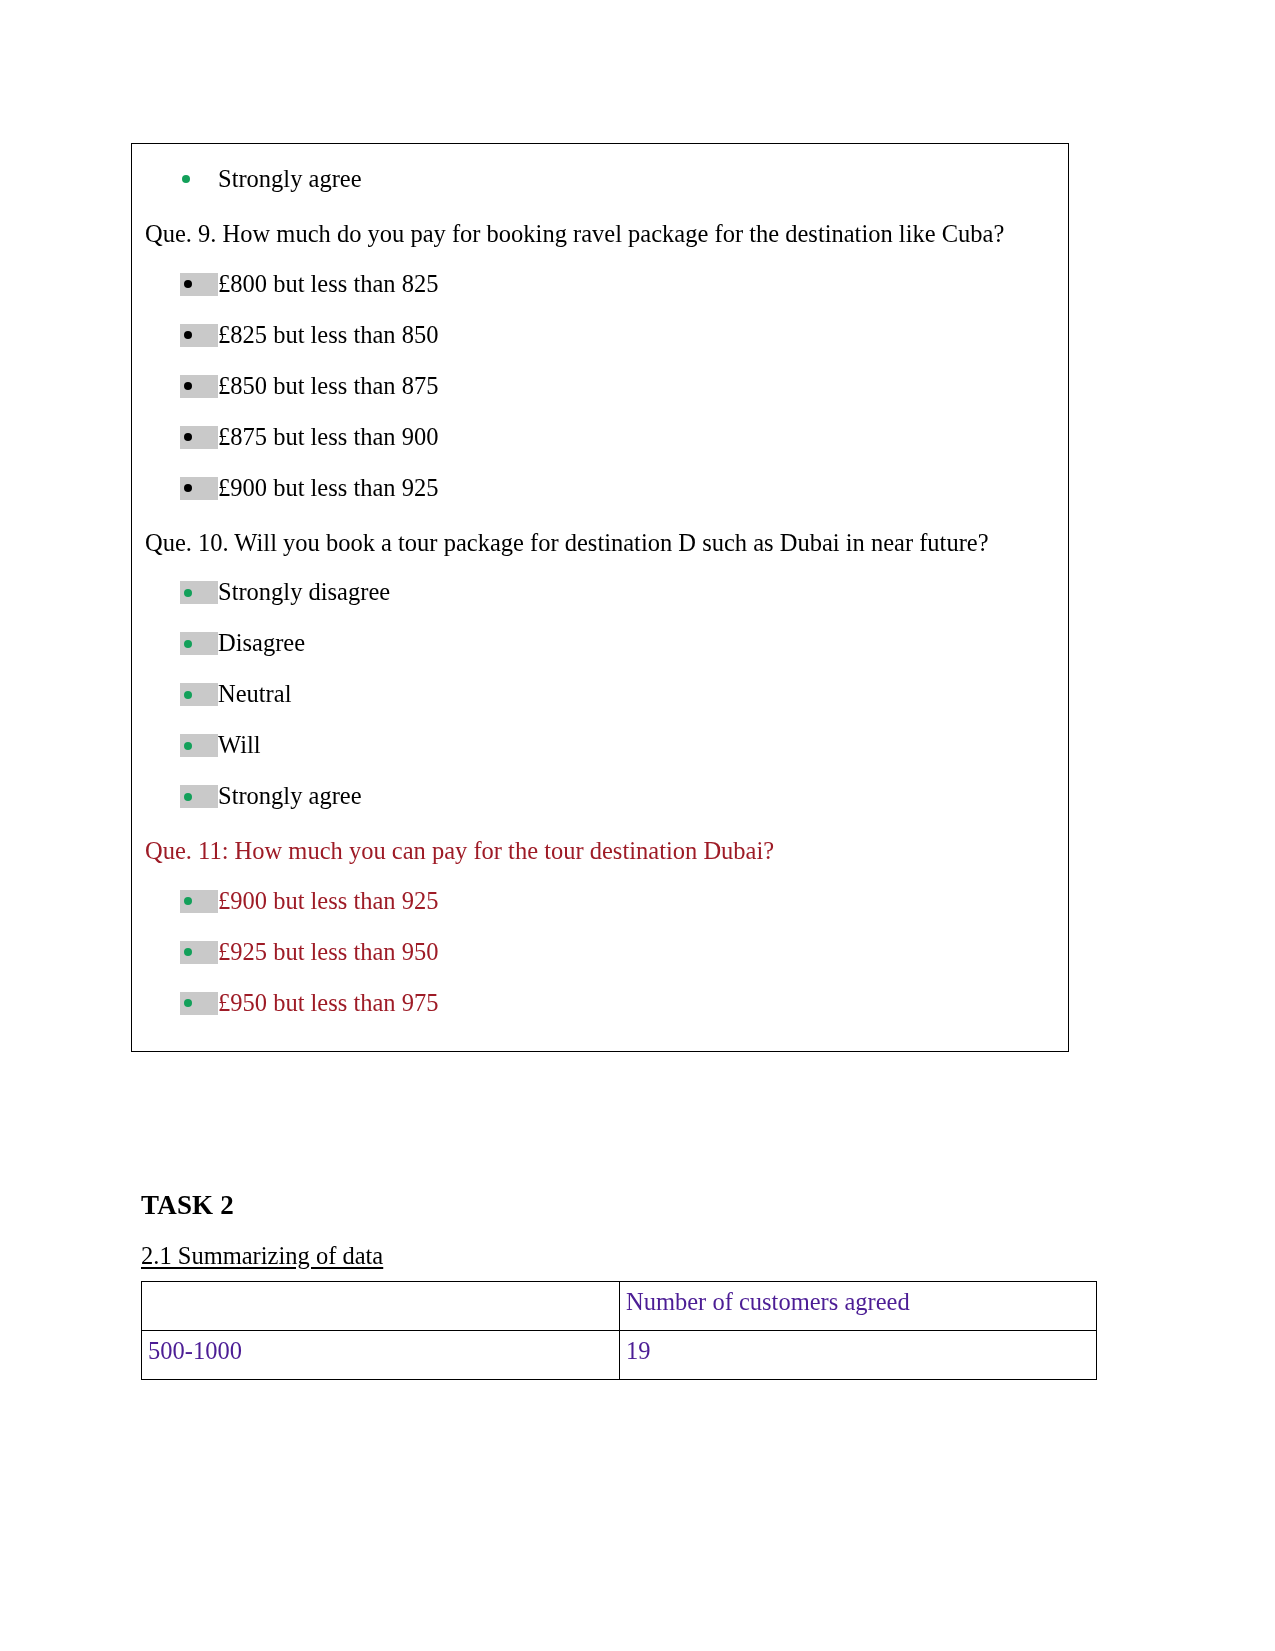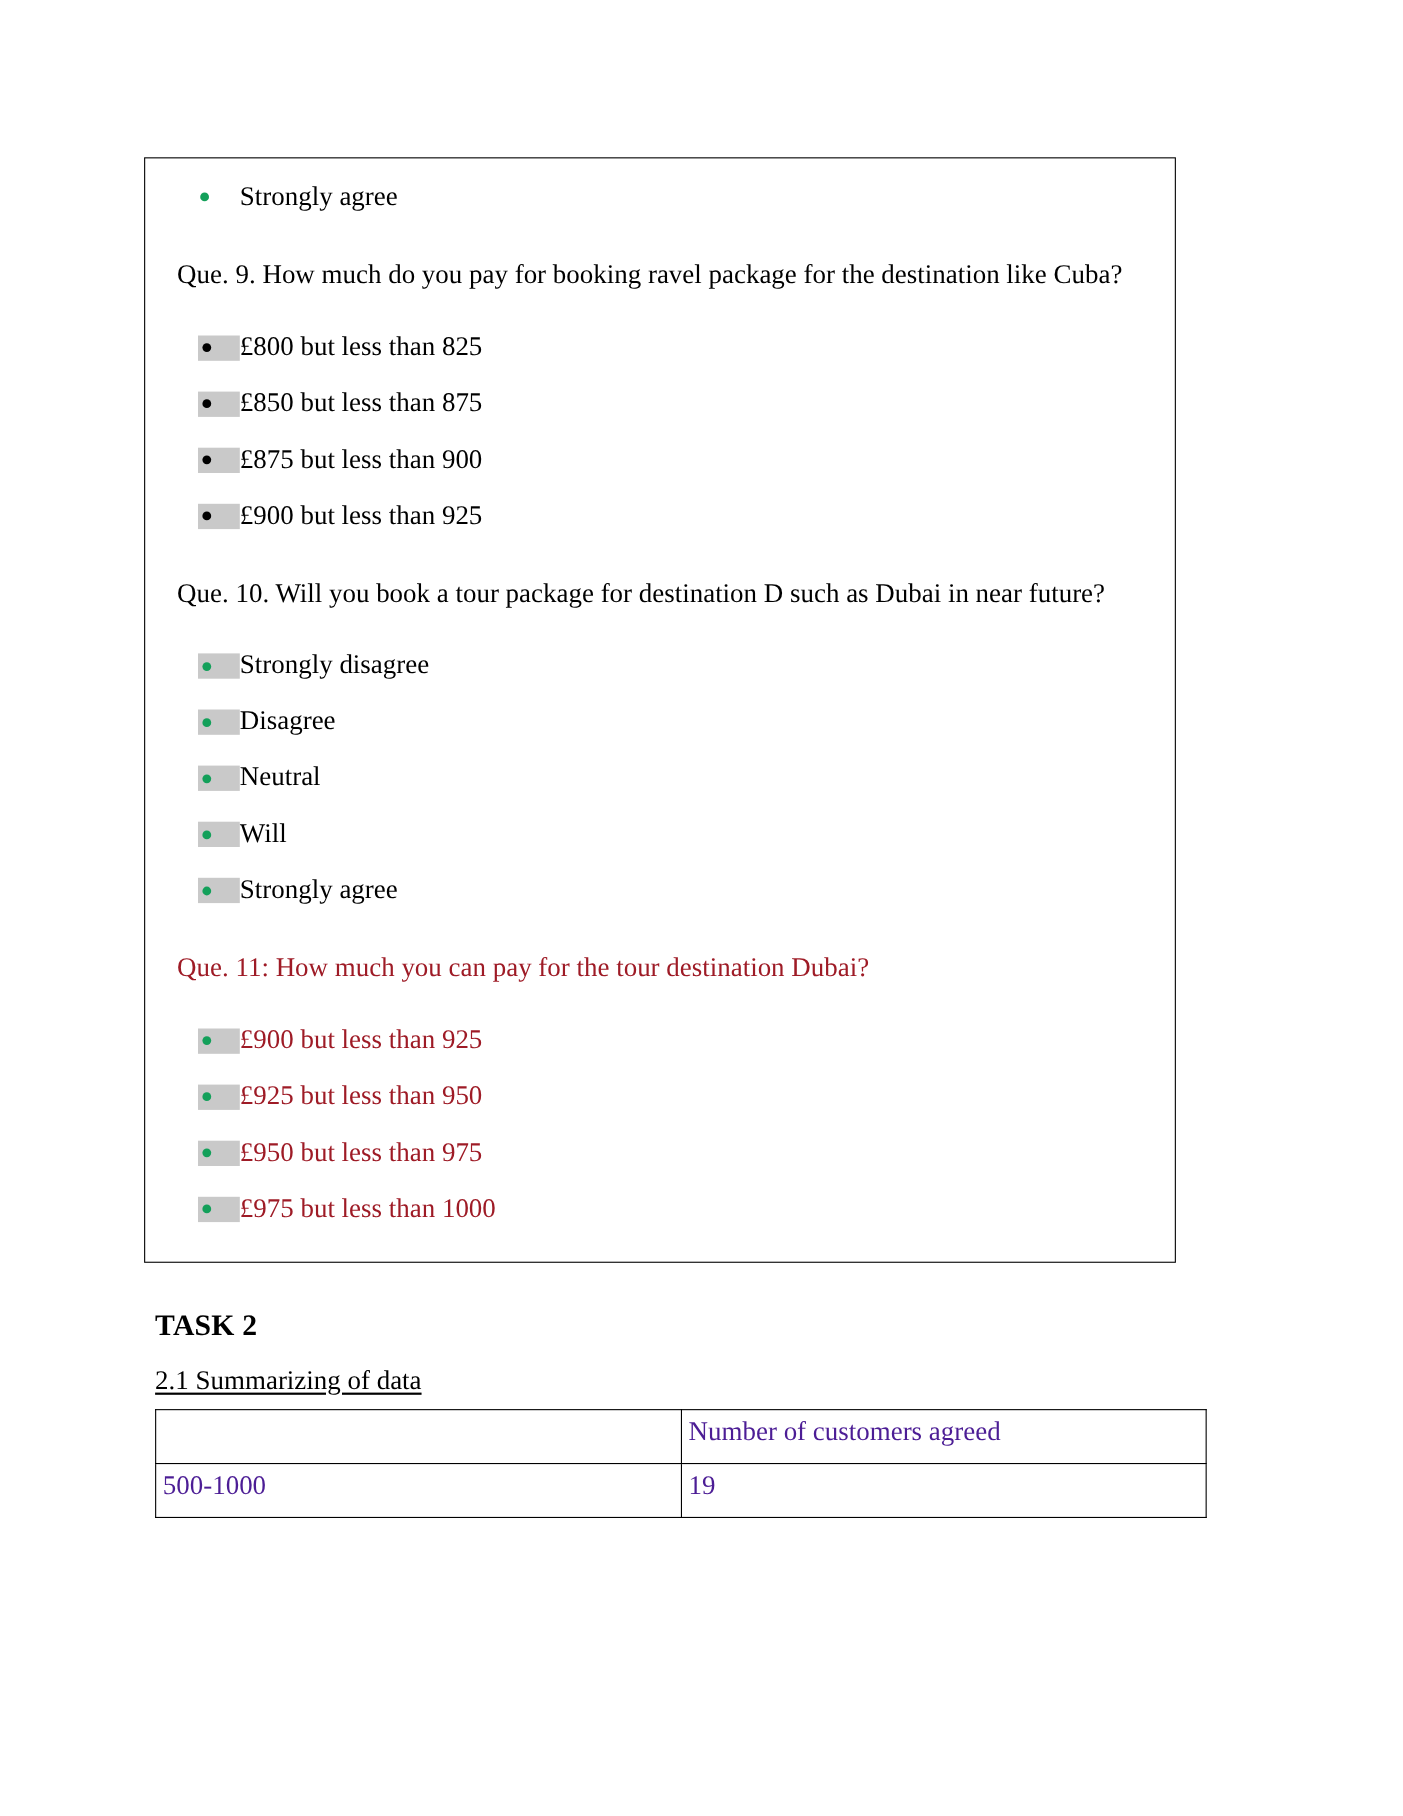--- a/index.html
+++ b/index.html
@@ -33,21 +33,21 @@
     width: 938px;
     box-sizing: border-box;
     border: 1.5px solid #000000;
     padding: 10px 16px 22px 10px;
     background: #ffffff;
   }
 
   .q-heading {
     font-size: 24.5px;
     line-height: 1.22;
-    margin: 16px;
+    margin: 0;
     padding: 14px 0 10px 3px;
     white-space: nowrap;
   }
   .q-heading.red { color: #9e1b26; }
 
   
   ul.opts {
     list-style: none;
     margin: 0;
     padding: 0;
@@ -168,20 +168,26 @@
       <li>
         <span class="bullet-chip">
             <span class="dot"></span>
           </span>
         <span class="opt-label">£800 but less than 825</span>
       </li>
       <li>
         <span class="bullet-chip">
             <span class="dot"></span>
           </span>
+        <span class="opt-label">£825 but less than 850</span>
+      </li>
+      <li>
+        <span class="bullet-chip">
+            <span class="dot"></span>
+          </span>
         <span class="opt-label">£850 but less than 875</span>
       </li>
       <li>
         <span class="bullet-chip">
             <span class="dot"></span>
           </span>
         <span class="opt-label">£875 but less than 900</span>
       </li>
       <li>
         <span class="bullet-chip">
@@ -237,26 +243,20 @@
         <span class="bullet-chip green">
             <span class="dot"></span>
           </span>
         <span class="opt-label red">£925 but less than 950</span>
       </li>
       <li>
         <span class="bullet-chip green">
             <span class="dot"></span>
           </span>
         <span class="opt-label red">£950 but less than 975</span>
-      </li>
-      <li>
-        <span class="bullet-chip green">
-            <span class="dot"></span>
-          </span>
-        <span class="opt-label red">£975 but less than 1000</span>
       </li>
     </ul>
 
   </div>
 
   <div class="task-title">TASK 2</div>
   <div class="section-sub">2.1 Summarizing of data</div>
 
   <table class="summary">
     <tbody>

